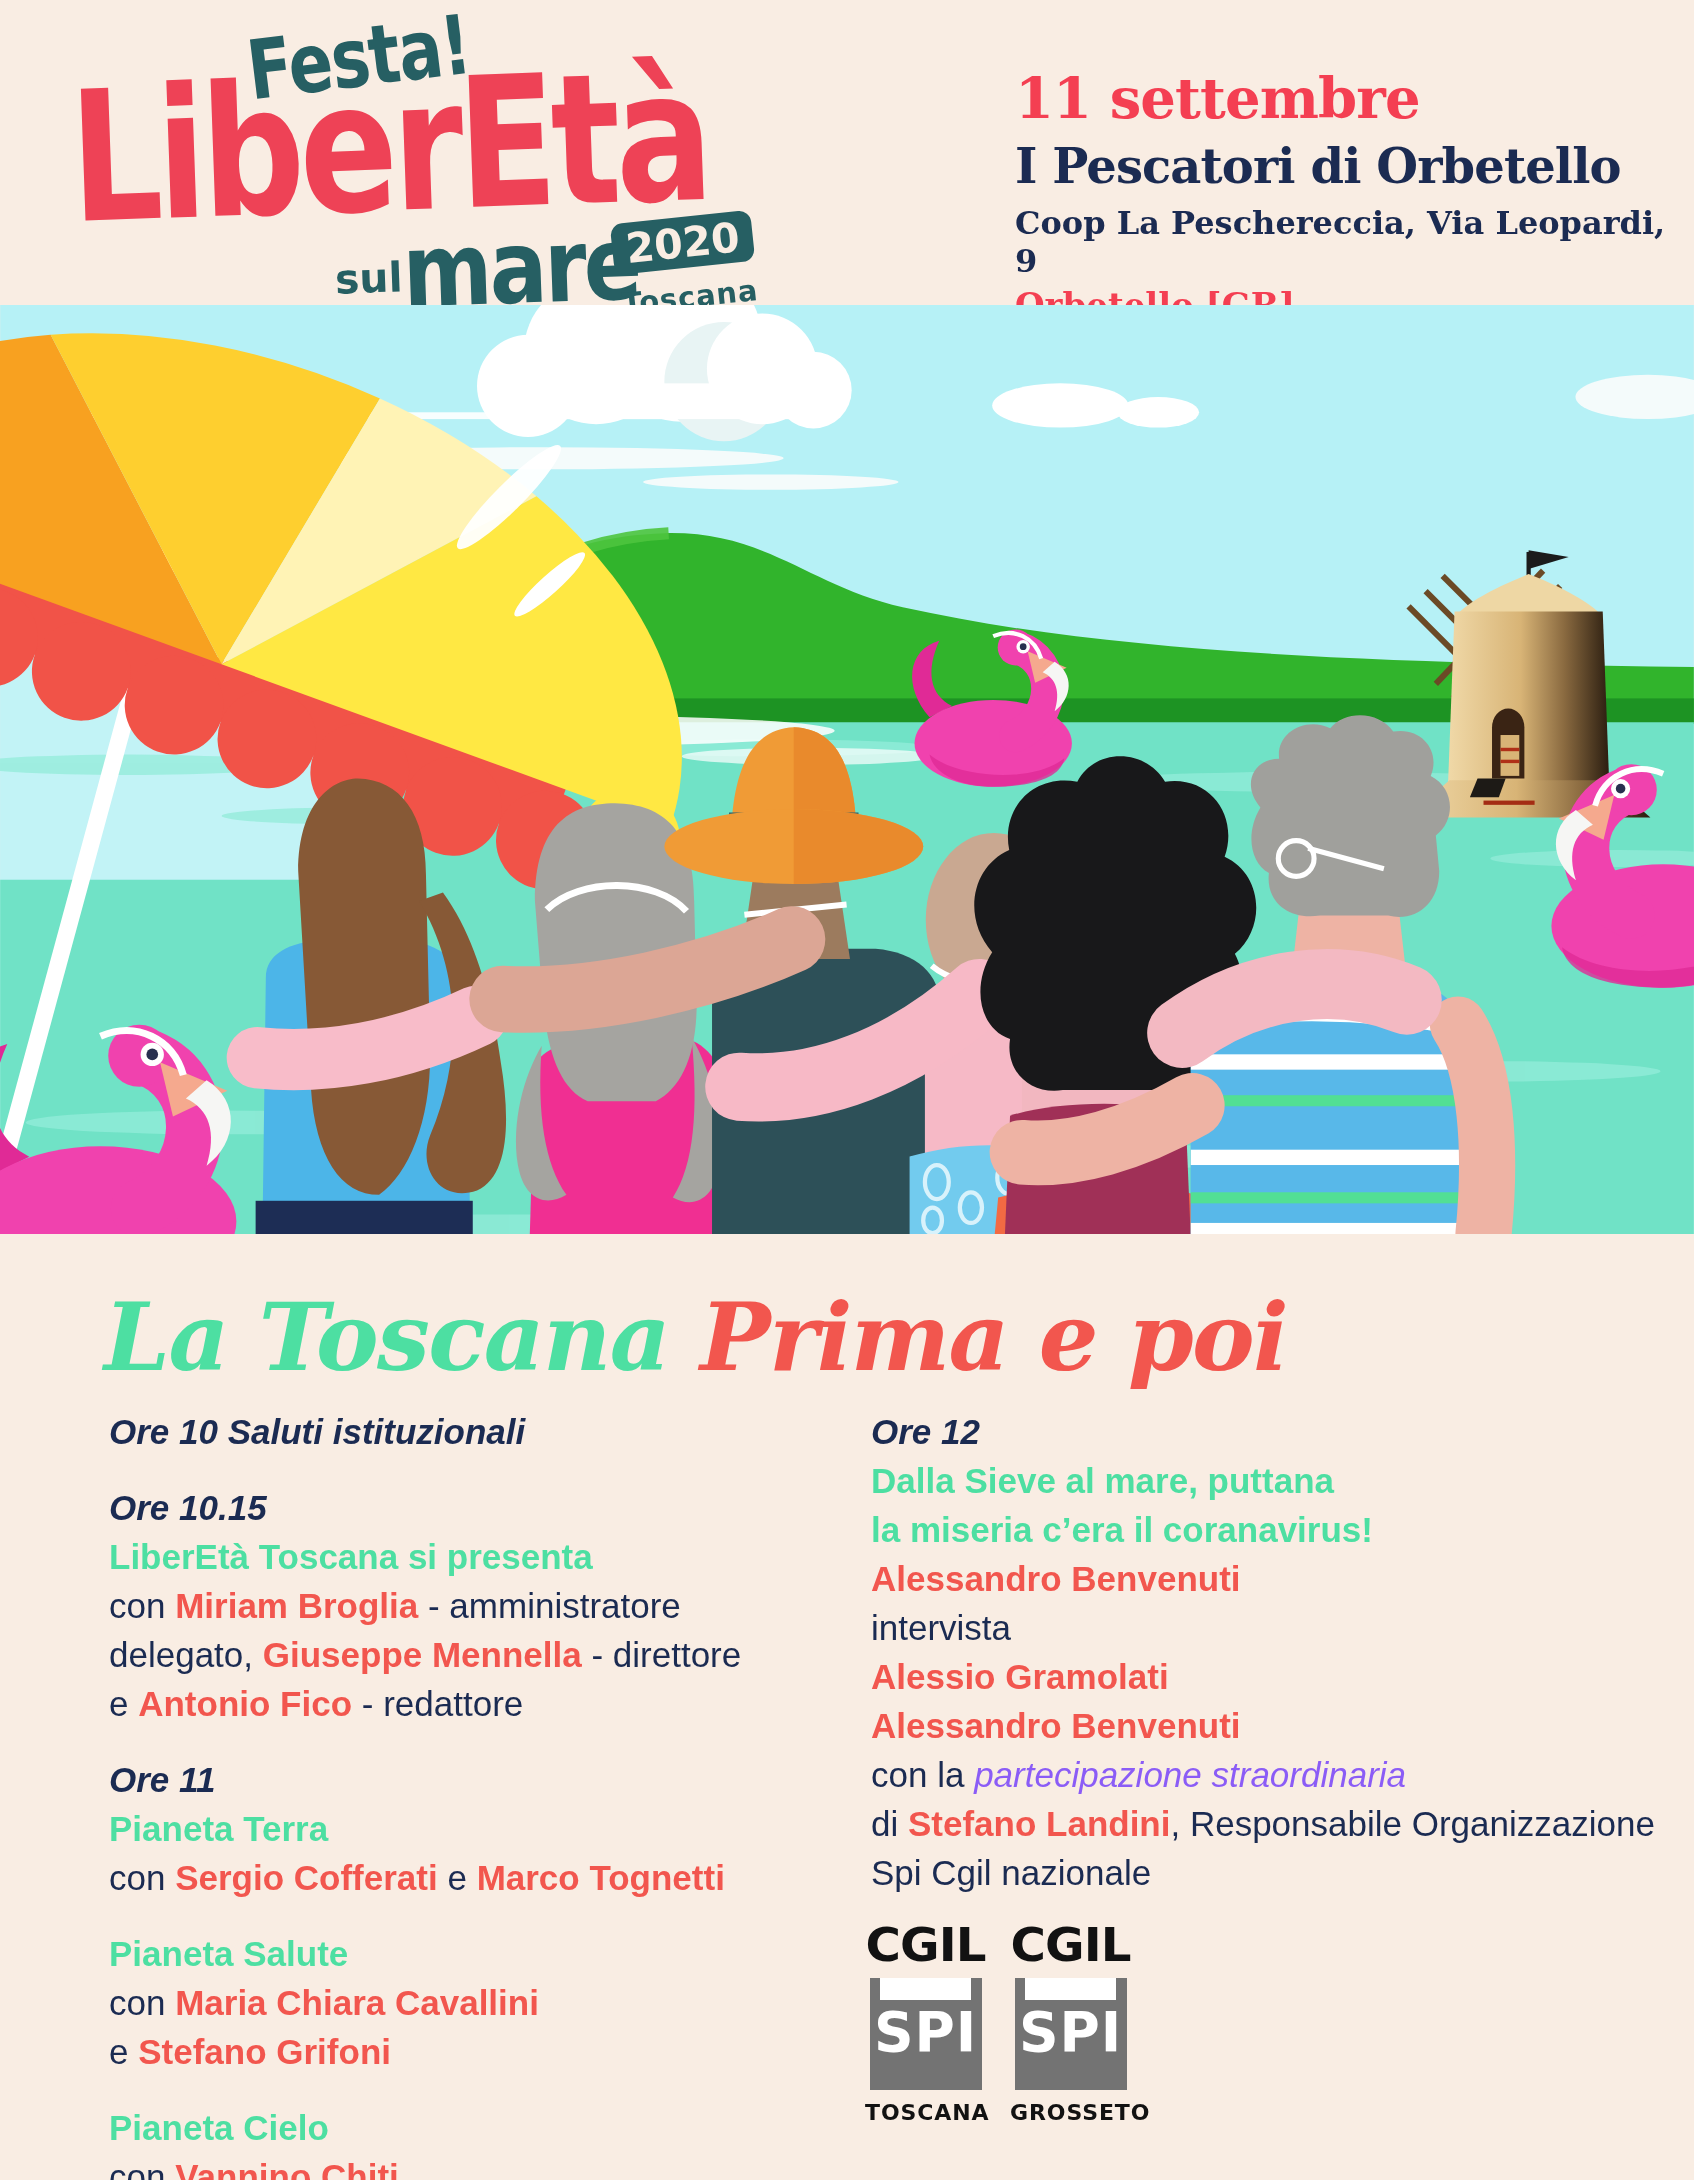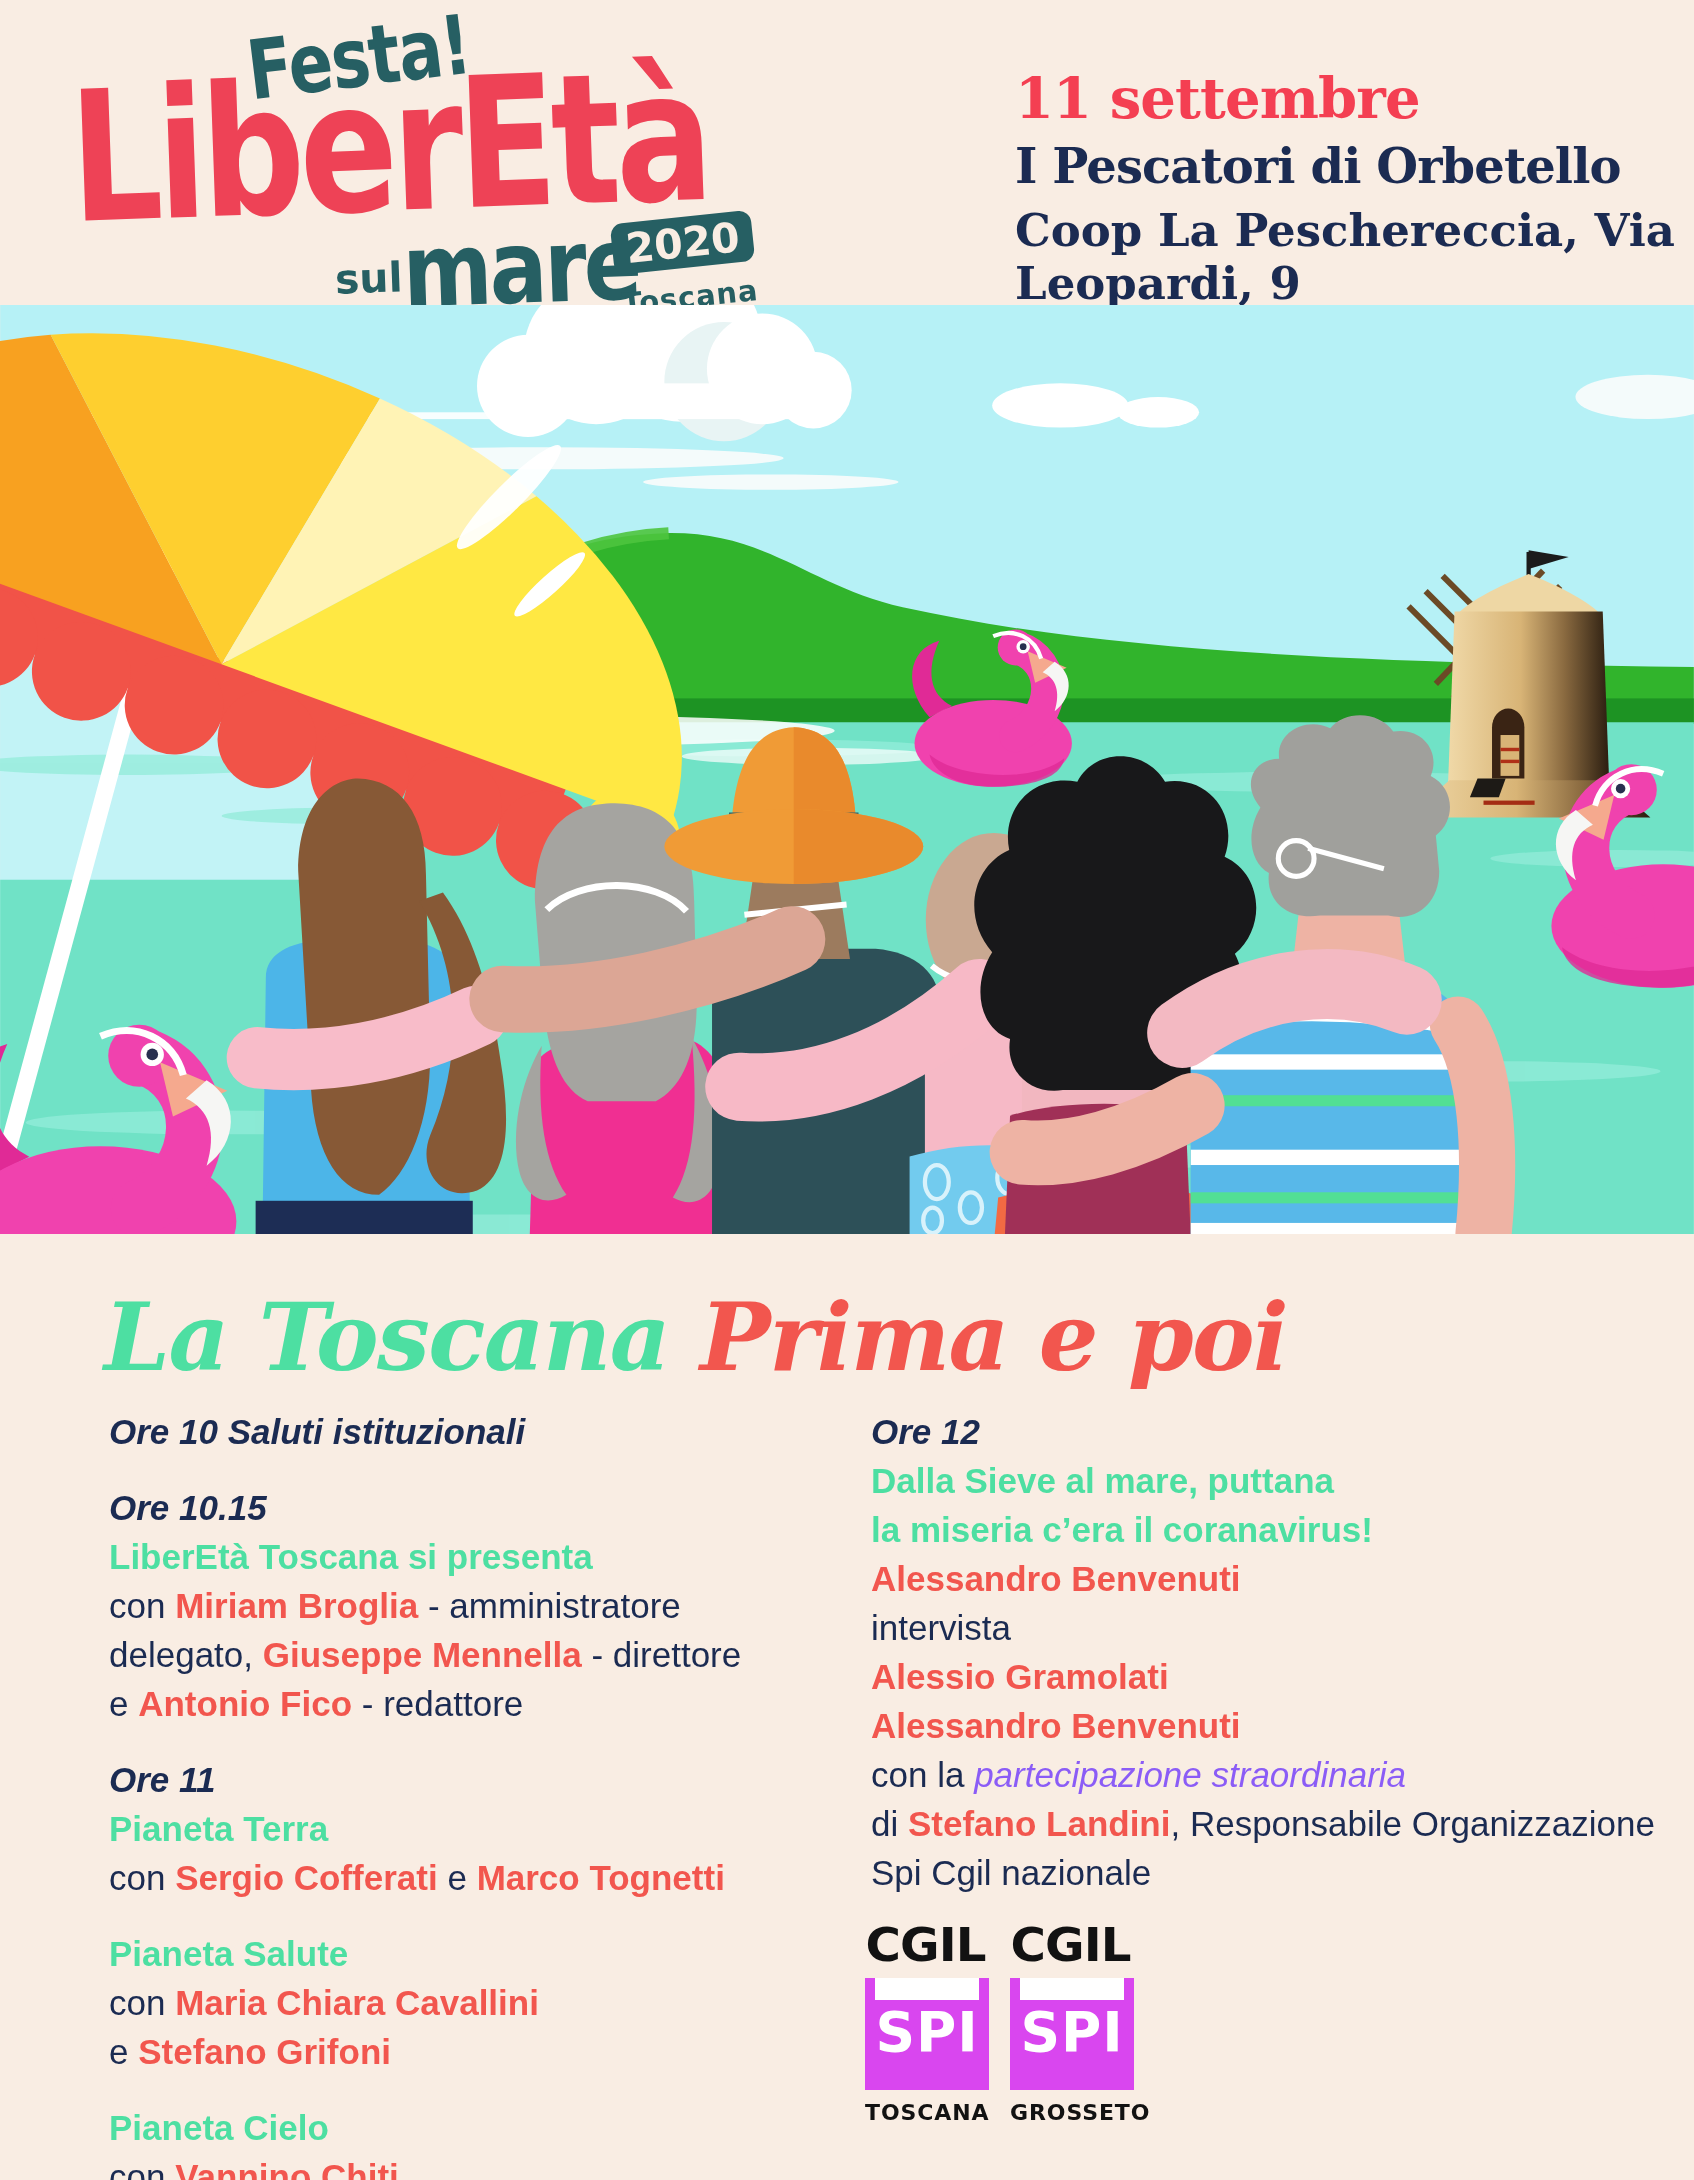--- a/index.html
+++ b/index.html
@@ -17,21 +17,21 @@
   .sulmare .mare{font-family:"DejaVu Sans",sans-serif;font-weight:bold;font-size:101px;letter-spacing:-3.4px;display:inline-block;transform:scaleX(.85);transform-origin:left bottom;line-height:1;}
   .badge2020{position:absolute;left:552px;top:186px;background:#265f63;color:#f9ede3;border-radius:12px;
          padding:1.7px 13.6px;font-family:"DejaVu Sans",sans-serif;font-weight:bold;font-size:41px;transform:rotate(-6deg);}
   .toscana{position:absolute;left:562px;top:249px;color:#265f63;font-family:"DejaVu Sans",sans-serif;font-weight:bold;
          font-size:29px;letter-spacing:0.9px;transform:rotate(-6deg);}
 
   
   #event{position:absolute;left:1015px;top:65px;width:673px;font-family:"DejaVu Serif",serif;}
   .ev-date{font-size:56px;font-weight:bold;color:#f43f52;letter-spacing:-0.9px;}
   .ev-venue{font-size:48px;font-weight:bold;color:#1b2b52;margin-top:6.8px;letter-spacing:-0.9px;}
-  .ev-address{font-size:45px;font-weight:bold;color:#1b2b52;margin-top:10.2px;}
+  .ev-address{font-size:32px;font-weight:bold;color:#1b2b52;margin-top:10.2px;}
   .ev-city{font-size:34px;font-weight:bold;color:#f43f52;margin-top:5.1px;}
 
   
   #scene{position:absolute;left:0;top:305px;width:1694px;height:929px;}
 
   
   #title{position:absolute;left:104px;top:1262px;font-family:"DejaVu Serif",serif;font-style:italic;font-weight:bold;
          font-size:94px;letter-spacing:-1.7px;white-space:nowrap;margin-top:20px;}
   .t-green{color:#4ddfa2;}
   .t-red{color:#f2564e;}
@@ -44,21 +44,21 @@
   .s-topic{color:#4ddfa2;font-weight:bold;}
   .s-name{color:#f2564e;font-weight:bold;}
   .s-plain{color:#1b2b52;}
   .s-it{color:#8b5cf6;font-style:italic;}
 
   
   #logos{position:absolute;left:865px;top:1922px;display:flex;gap:24px;}
   .cgil-logo{width:121px;text-align:center;}
   .cgil-word{font-family:"DejaVu Sans",sans-serif;font-weight:bold;font-size:46px;line-height:1;color:#121212;
              letter-spacing:-0.9px;transform:scaleX(1.05);transform-origin:center;}
-  .spi-box{width:124px;height:112px;background:#d946ef;margin:5.1px auto 0;}
+  .spi-box{width:112px;height:112px;background:#737373;margin:5.1px auto 0;}
   .spi-bar{height:22px;background:#ffffff;margin:10.2px 10.2px 0;}
   .spi-text{font-family:"DejaVu Sans",sans-serif;font-weight:bold;font-size:55px;line-height:1;color:#ffffff;
             margin-top:5.1px;letter-spacing:0.9px;}
   .cgil-region{font-family:"DejaVu Sans",sans-serif;font-weight:bold;font-size:22px;color:#121212;margin-top:10.2px;letter-spacing:0.9px;}
 </style>
 </head>
 <body>
 
 <div id="poster">
 

